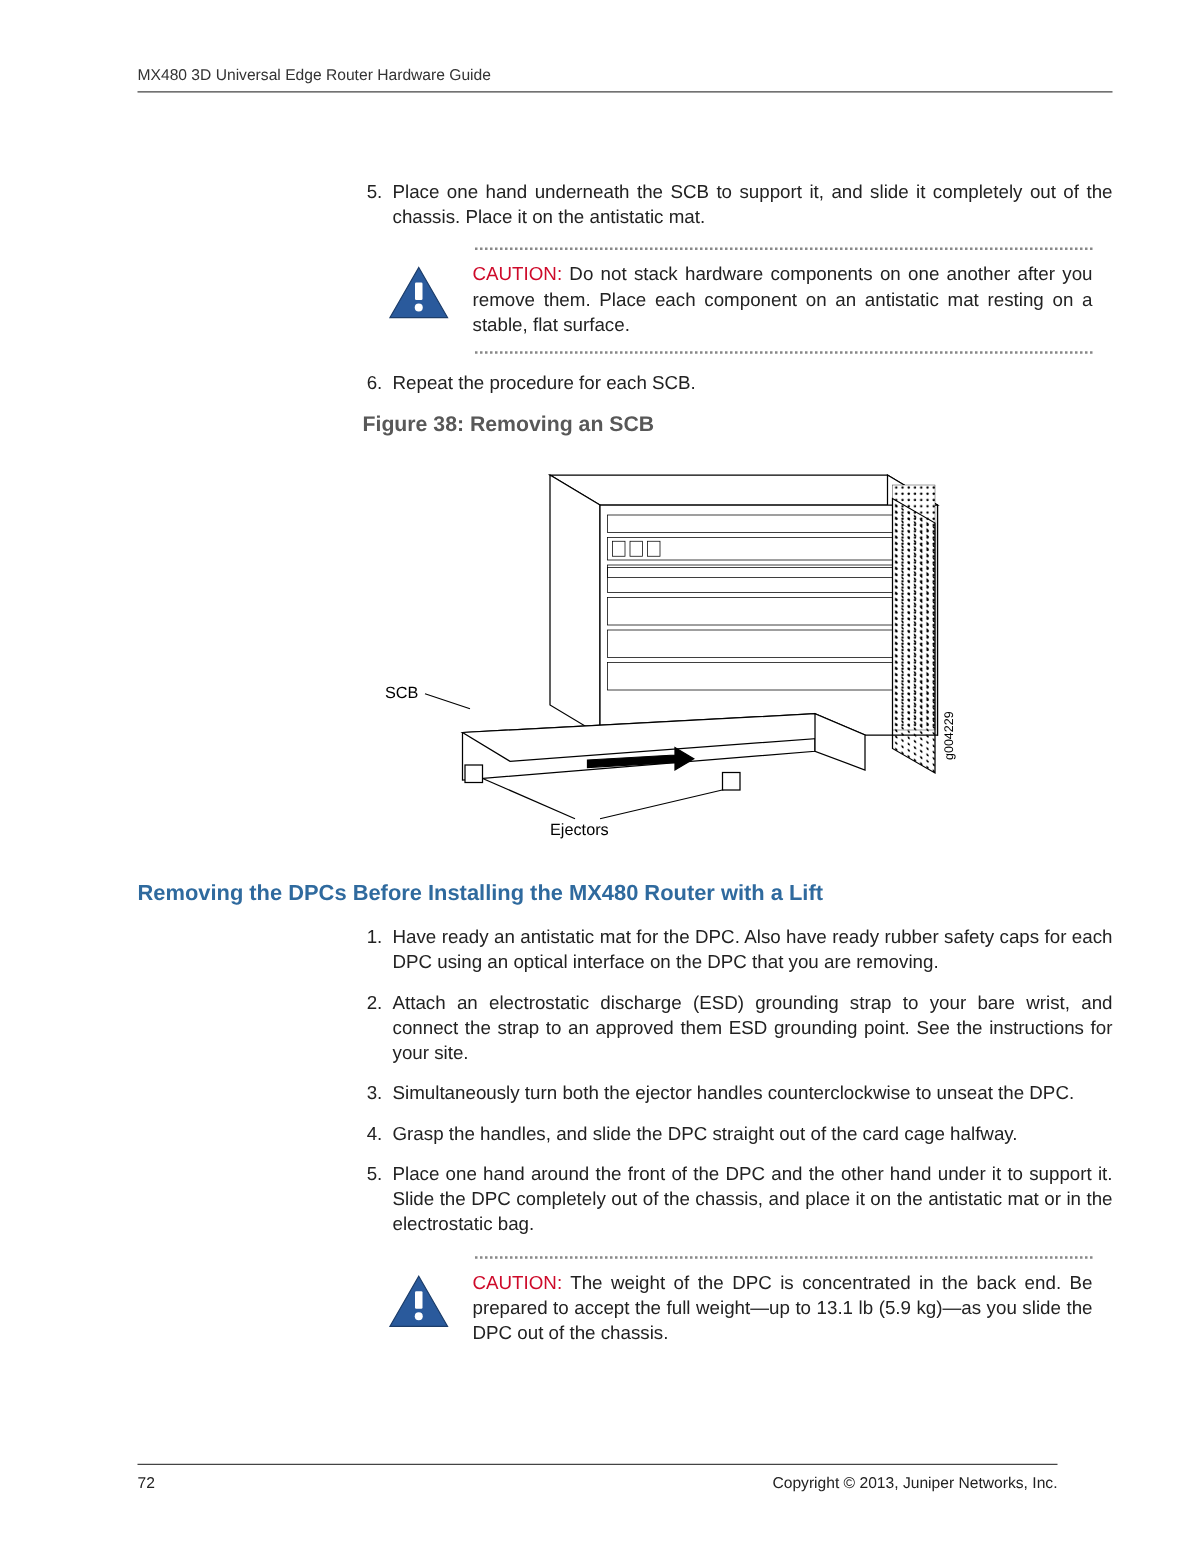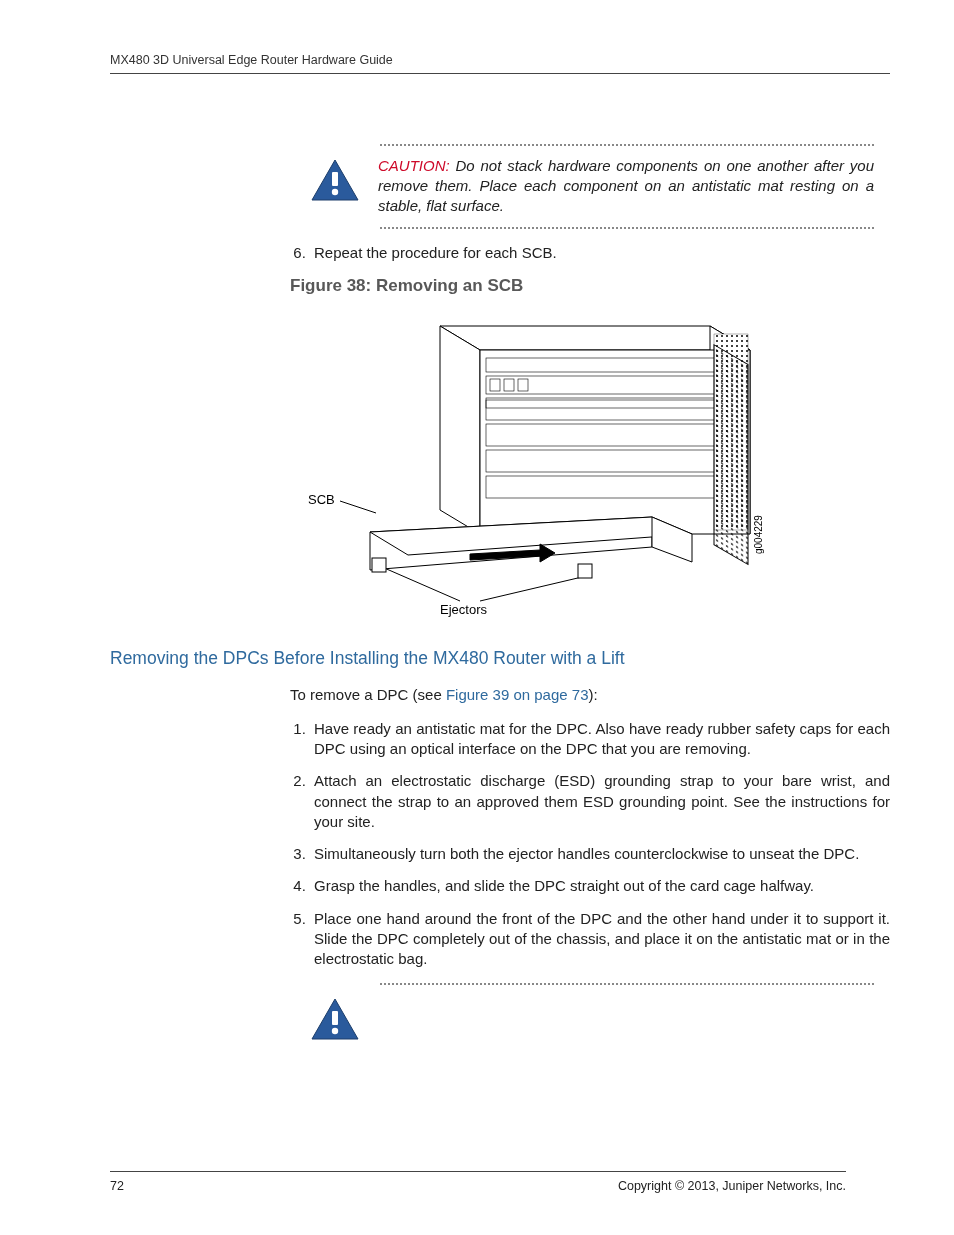--- a/index.html
+++ b/index.html
@@ -38,21 +38,20 @@
     padding-left: 20px;
     margin: 0;
   }
   ol.steps > li {
     margin-bottom: 12px;
     padding-left: 4px;
     text-align: justify;
   }
   .caution-box {
     margin: 14px 16px 14px 0;
-    font-style: italic;
   }
   .dotted {
     border-top: 2px dotted #888;
     margin: 4px 0 10px 90px;
   }
   .dotted-bottom {
     border-top: 2px dotted #888;
     margin: 10px 0 14px 90px;
   }
   .caution-flex {
@@ -77,21 +76,21 @@
     color: #585858;
     font-weight: bold;
     margin: 12px 0 6px 0;
   }
   .figure-svg-wrap {
     margin: 0 0 18px 0;
   }
   .section-title {
     color: #2f6a9e;
     font-size: 17.5px;
-    font-weight: normal;
+    font-weight: bold;
     margin: 6px 0 14px 0;
   }
   .intro-p { margin: 0 0 14px 0; }
   a.xref { color: #2f6a9e; text-decoration: none; }
   .footer {
     position: absolute;
     left: 110px;
     right: 108px;
     bottom: 40px;
   }
@@ -108,20 +107,23 @@
   }
 </style>
 </head>
 <body>
 
 <div class="page">
   <div class="running-head">MX480 3D Universal Edge Router Hardware Guide</div>
   <hr class="head-rule">
 
   <div class="content">
+    <ol class="steps" start="5">
+      <li>Place one hand underneath the SCB to support it, and slide it completely out of the chassis. Place it on the antistatic mat.</li>
+    </ol>
 
     <div class="caution-box">
       <div class="dotted"></div>
       <div class="caution-flex">
         <div class="caution-icon">
           <svg width="50" height="44" viewBox="0 0 50 44">
             <polygon points="25,2 48,42 2,42" fill="#2a5a9c" stroke="#1c3d6a" stroke-width="1"></polygon>
             <rect x="22" y="14" width="6" height="14" rx="1" fill="#fff"></rect>
             <circle cx="25" cy="34" r="3.2" fill="#fff"></circle>
           </svg>
@@ -205,42 +207,42 @@
           <rect x="82" y="254" width="14" height="14" fill="#fff"></rect>
           <rect x="288" y="260" width="14" height="14" fill="#fff"></rect>
         </g>
       </svg>
     </div>
   </div>
 
   <div class="section-title">Removing the DPCs Before Installing the MX480 Router with a Lift</div>
 
   <div class="content">
-    <p class="intro-p">
-      <span>To remove a DPC (see </span><a href="#" class="xref">Figure 39 on page 73</a><span>):</span>
-    </p>
 
     <ol class="steps" start="1">
       <li>Have ready an antistatic mat for the DPC. Also have ready rubber safety caps for each DPC using an optical interface on the DPC that you are removing.</li>
       <li>Attach an electrostatic discharge (ESD) grounding strap to your bare wrist, and connect the strap to an approved them ESD grounding point. See the instructions for your site.</li>
       <li>Simultaneously turn both the ejector handles counterclockwise to unseat the DPC.</li>
       <li>Grasp the handles, and slide the DPC straight out of the card cage halfway.</li>
       <li>Place one hand around the front of the DPC and the other hand under it to support it. Slide the DPC completely out of the chassis, and place it on the antistatic mat or in the electrostatic bag.</li>
     </ol>
 
     <div class="caution-box">
       <div class="dotted"></div>
       <div class="caution-flex">
         <div class="caution-icon">
           <svg width="50" height="44" viewBox="0 0 50 44">
             <polygon points="25,2 48,42 2,42" fill="#2a5a9c" stroke="#1c3d6a" stroke-width="1"></polygon>
             <rect x="22" y="14" width="6" height="14" rx="1" fill="#fff"></rect>
             <circle cx="25" cy="34" r="3.2" fill="#fff"></circle>
           </svg>
         </div>
+        <div class="caution-text">
+          <span class="caution-label">CAUTION:</span><span> The weight of the DPC is concentrated in the back end. Be prepared to accept the full weight—up to 13.1 lb (5.9 kg)—as you slide the DPC out of the chassis.</span>
+        </div>
       </div>
     </div>
   </div>
 
   <div class="footer">
     <hr class="foot-rule">
     <div class="foot-row">
       <span>72</span>
       <span>Copyright © 2013, Juniper Networks, Inc.</span>
     </div>

